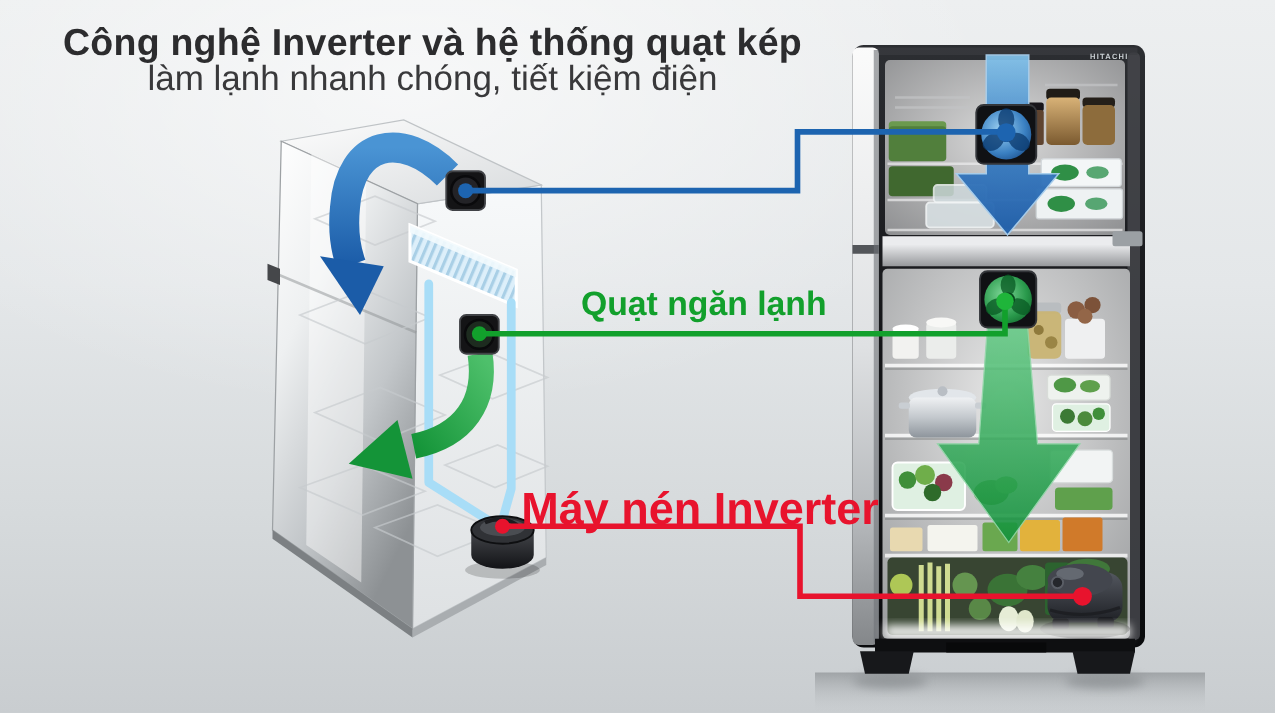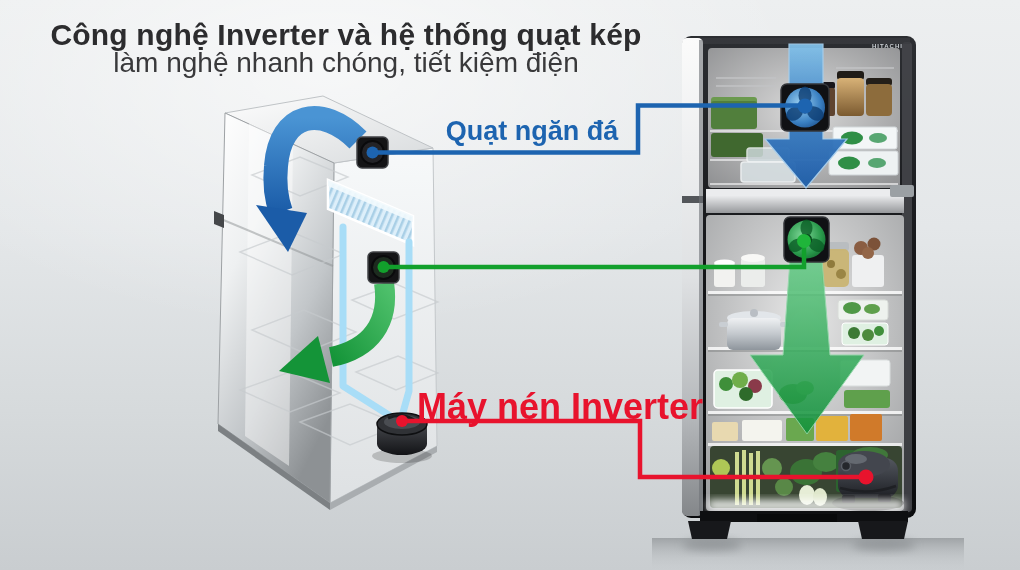--- a/index.html
+++ b/index.html
@@ -358,19 +358,19 @@
     <path d="M383.5,267 H804 V243" fill="none" stroke="#12a02c" stroke-width="4.5"></path>
     <circle cx="383.5" cy="267" r="6" fill="#12a02c"></circle>
     <circle cx="804" cy="241" r="7" fill="#1fb53a"></circle>
     <path d="M402,421 H640 V477 H862" fill="none" stroke="#e8132d" stroke-width="4.5"></path>
     <circle cx="402" cy="421" r="6" fill="#e8132d"></circle>
     <circle cx="866" cy="477" r="7.5" fill="#e8132d"></circle>
   </g>
 </svg>
 
   <div class="txt title">Công nghệ Inverter và hệ thống quạt kép</div>
-  <div class="txt subtitle">làm nghệ nhanh chóng, tiết kiệm điện</div>
-
-  <div class="txt callout callout-freezer" style="color: rgb(29, 100, 176);">Quạt ngăn đá</div>
+  <div class="txt subtitle">làm lạnh nhanh chóng, tiết kiệm điện</div>
+
+  <div class="txt callout callout-cooling" style="color: rgb(18, 160, 44);">Quạt ngăn lạnh</div>
   <div class="txt callout callout-comp" style="color: rgb(232, 19, 45);">Máy nén Inverter</div>
 
   <div class="brand">HITACHI</div>
 </div>
 
 </body></html>

